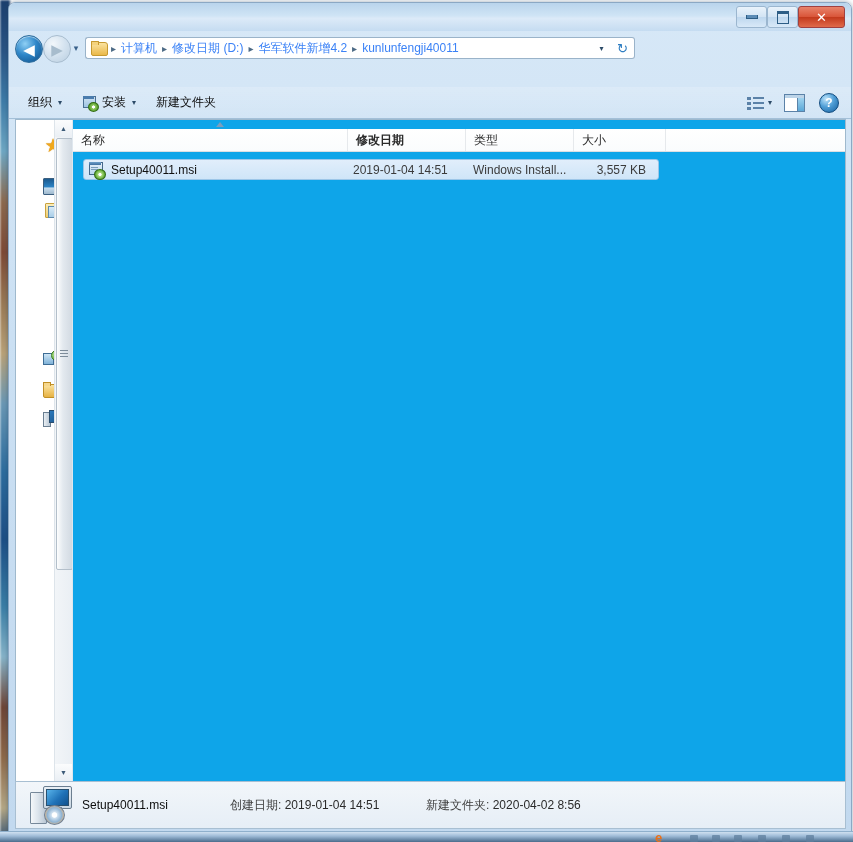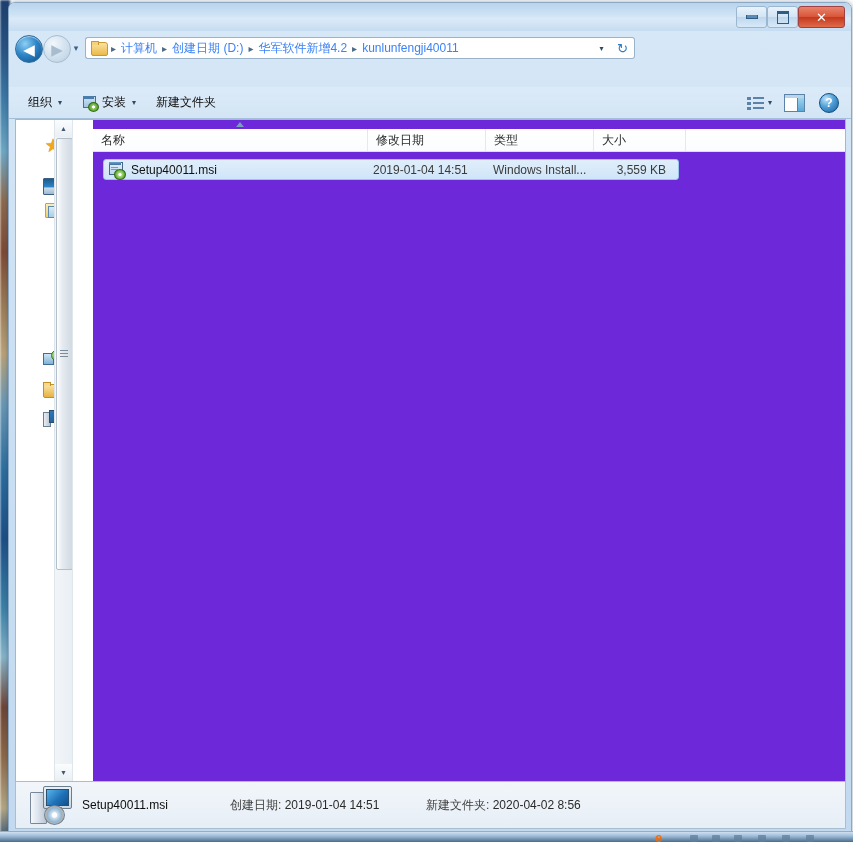--- a/index.html
+++ b/index.html
@@ -516,23 +516,22 @@
       linear-gradient(to bottom,
         #7d8c9a 0, #7d8c9a 1px, transparent 1px, transparent 3px,
         #7d8c9a 3px, #7d8c9a 4px, transparent 4px, transparent 6px,
         #7d8c9a 6px, #7d8c9a 7px, transparent 7px);
   }
 
   
   #file-pane {
     flex: 1;
     position: relative;
-    background: #6d28d9;
+    background: #0ea5e9;
     overflow: hidden;
-    margin-left: 20px;
   }
   #sort-indicator {
     position: absolute;
     left: 143px; top: 2px;
     width: 9px; height: 6px;
     cursor: pointer;
   }
   #sort-indicator::after {
     content: "";
     position: absolute; left: 0; top: 0;
@@ -556,21 +555,21 @@
     display: flex;
     align-items: center;
     padding-left: 8px;
     box-sizing: border-box;
     border-right: 1px solid #e6e9ec;
     cursor: pointer;
     white-space: nowrap;
     overflow: hidden;
   }
   .col-name { width: 275px; }
-  .col-date { width: 118px; }
+  .col-date { width: 118px; font-weight: bold; }
   .col-type { width: 108px; }
   .col-size { width: 92px; }
 
   #file-row {
     position: absolute;
     left: 10px; top: 39px;
     width: 576px; height: 21px;
     background: linear-gradient(to bottom, #e1eefb 0%, #cfe5f8 100%);
     border: 1px solid #9cc6e8;
     border-radius: 3px;
@@ -761,21 +760,21 @@
     <div id="nav-recent">▾</div>
 
     <div id="breadcrumb-bar">
       <div id="breadcrumb-folder-icon">
         <div class="f-back"></div>
           <div class="f-tab"></div>
       </div>
       <span class="crumb-sep">▸</span>
       <span class="crumb">计算机</span>
       <span class="crumb-sep">▸</span>
-      <span class="crumb">创建日期 (D:)</span>
+      <span class="crumb">修改日期 (D:)</span>
       <span class="crumb-sep">▸</span>
       <span class="crumb">华军软件新增4.2</span>
       <span class="crumb-sep">▸</span>
       <span class="crumb">kunlunfengji40011</span>
     </div>
     <div id="breadcrumb-dropdown">▾</div>
     <div id="refresh-button">↻</div>
 
   </div>
 
@@ -863,21 +862,21 @@
             <span class="i-win"></span>
               <span class="i-title"></span>
             <span class="i-line l1"></span>
               <span class="i-line l2"></span>
             <span class="i-disc"></span>
           </span>
           <span>Setup40011.msi</span>
         </div>
         <div class="cell cell-date">2019-01-04 14:51</div>
         <div class="cell cell-type">Windows Install...</div>
-        <div class="cell cell-size">3,559 KB</div>
+        <div class="cell cell-size">3,557 KB</div>
       </div>
     </div>
   </div>
 
   <div id="details-pane">
     <div id="details-icon">
       <div class="d-tower"></div>
       <div class="d-mon"></div>
       <div class="d-screen"></div>
       <div class="d-neck"></div>

